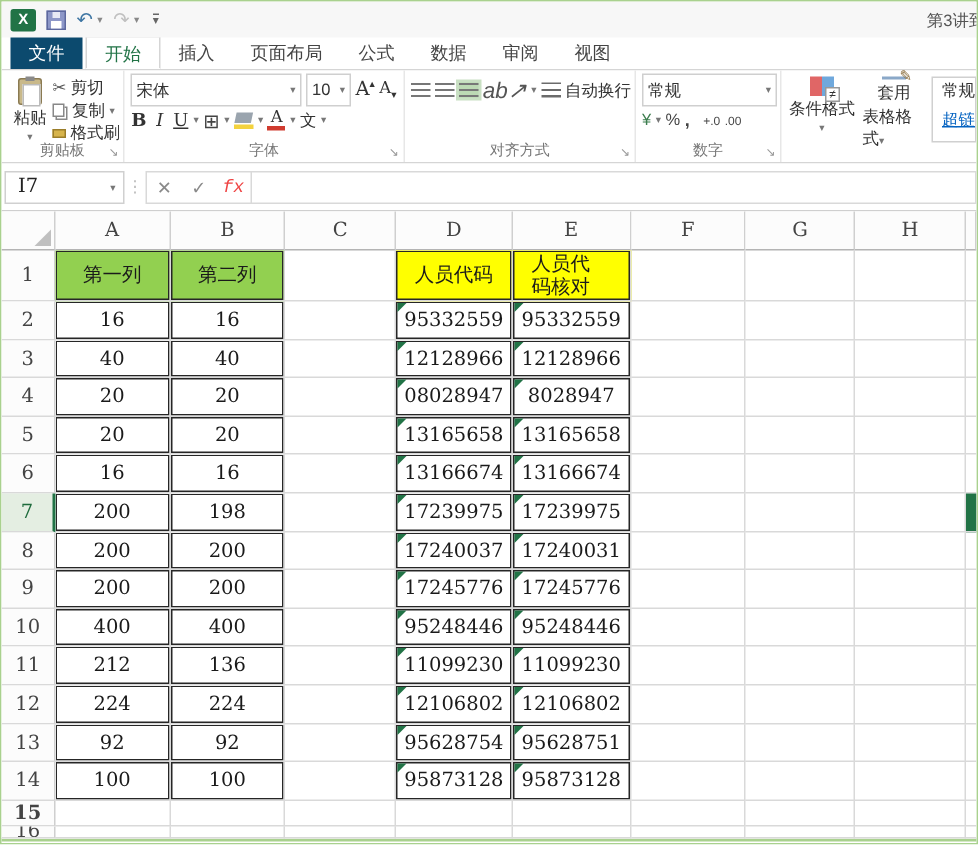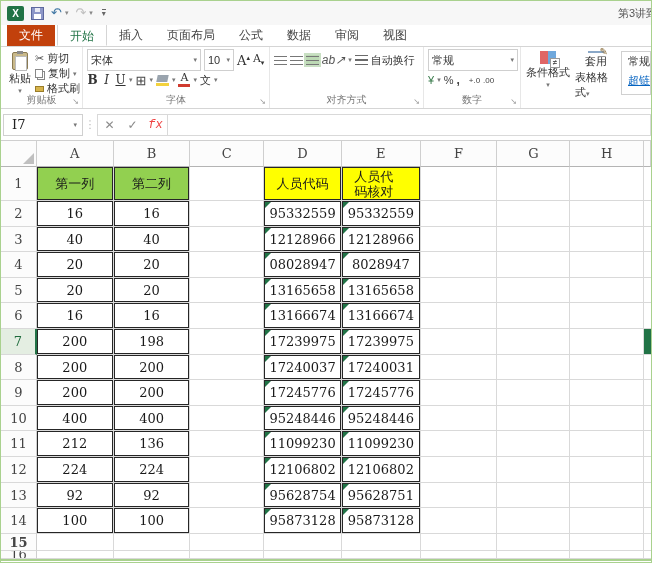--- a/index.html
+++ b/index.html
@@ -19,21 +19,21 @@
   .floppy::before { content:""; position:absolute; left:3px; top:0; width:5px; height:4px; background:#e8eaf5; }
   .uicon { font-size:13px; color:#3f76a3; line-height:14px; }
   .uicon.gray { color:#c0c0c0; }
   .mini-dd { font-size:7px; color:#888; margin-left:-4px; }
   .qat-more { font-size:8px; color:#666; border-top:1px solid #666; line-height:8px; margin-left:2px; }
   #doc-title { position:absolute; right:-6px; top:5px; font-size:11px; color:#555; white-space:nowrap; }
 
   
   #tabs { height:22px; background:#fff; display:flex; align-items:flex-end; padding-left:6px; border-bottom:1px solid #d5d5d5; }
   .tab { font-size:12px; color:#444; padding:3px 12px; height:22px; line-height:16px; cursor:default; }
-  .tab.file { background:#c2410c; color:#fff; margin-right:2px; }
+  .tab.file { background:#0c4a6e; color:#fff; margin-right:2px; }
   .tab.active { background:#fff; color:#217346; border:1px solid #d5d5d5; border-bottom:1px solid #fff; }
 
   
   #ribbon { height:62px; background:#fff; border-bottom:1px solid #d5d5d5; display:flex; font-size:11px; color:#333; }
   .rgroup { position:relative; border-right:1px solid #e7e7e7; padding:3px 2px 13px 4px; }
   .glabel { position:absolute; bottom:1px; left:0; right:0; text-align:center; font-size:10px; color:#777; }
   .lnch { position:absolute; bottom:2px; right:3px; font-size:8px; color:#999; }
   .g-clip { width:84px; display:flex; }
   .g-font { width:194px; }
   .g-align { width:160px; }
@@ -66,21 +66,21 @@
   .fillicon { display:inline-flex; flex-direction:column; align-items:center; }
   .fillicon .cup { width:11px; height:7px; background:#9aa4ae; transform:skewX(-12deg); }
   .fillicon .bar { width:13px; height:3px; background:#f3d23e; margin-top:1px; }
   .fcicon { display:inline-flex; flex-direction:column; align-items:center; font-family:"DejaVu Serif", serif; }
   .fcicon .a { font-size:11px; line-height:10px; }
   .fcicon .bar { width:12px; height:3px; background:#d03b2f; margin-top:1px; }
   .phon { font-size:11px; }
 
   .ali { width:13px; height:10px; background:repeating-linear-gradient(0deg,#777 0 1.5px,transparent 1.5px 4px); }
   .ali.act { background-color:#bcd9b4; box-shadow:0 0 0 2px #c9e0c3; }
-  .ori { font-size:12px; font-style:italic; color:#555; white-space:nowrap; }
+  .ori { font-size:15px; font-style:italic; color:#555; white-space:nowrap; }
   .wrpicon { width:13px; height:10px; background:repeating-linear-gradient(0deg,#6b6b6b 0 1.5px,transparent 1.5px 4.5px); }
   .mrgicon { width:15px; height:11px; border:1px solid #7f9db9; background:#e8eef6; display:flex; align-items:center; justify-content:center; }
   .mrgicon i { display:block; width:5px; height:2px; background:#44678d; }
   .txtbtn { white-space:nowrap; font-size:11px; color:#333; }
 
   .cur { color:#3c7d4e; font-size:11px; }
   .pct { font-size:11px; color:#444; }
   .comma { font-size:12px; color:#444; font-weight:bold; }
   .dec { font-size:8px; color:#444; letter-spacing:0; }
 

